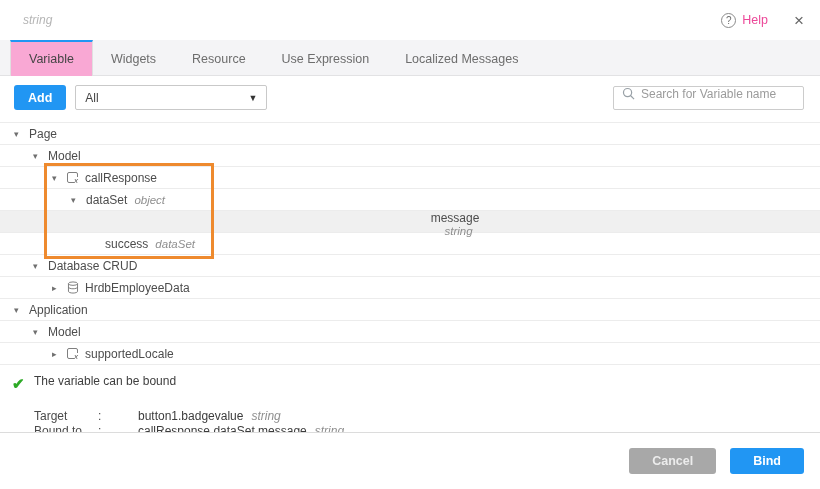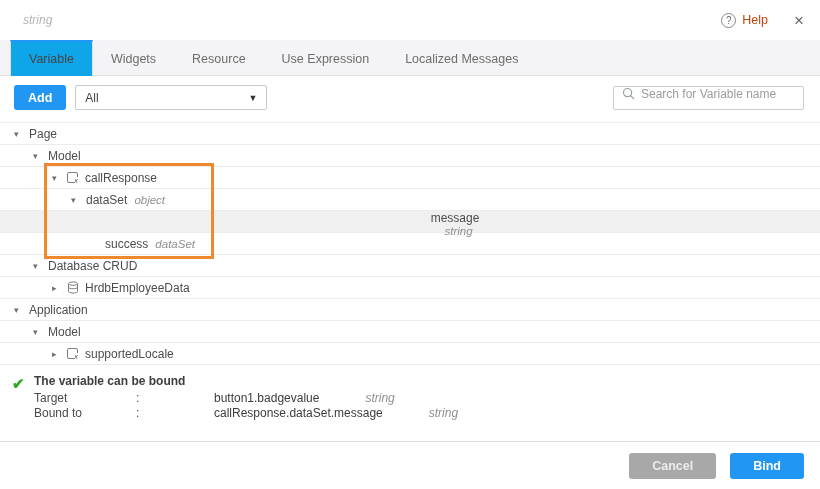--- a/index.html
+++ b/index.html
@@ -16,32 +16,32 @@
   
   .dlg-header { display: flex; align-items: center; height: 40px; padding: 0 16px; background: #fff; }
   .dlg-title { font-size: 16px; color: #3f3f3f; font-weight: 400; }
   .dlg-title-type { font-size: 12px; font-style: italic; color: #b5b5b5; margin-left: 7px; }
   .header-right { margin-left: auto; display: flex; align-items: center; }
   .help-icon {
     width: 15px; height: 15px; border: 1px solid #8a8a8a; border-radius: 50%;
     display: inline-flex; align-items: center; justify-content: center;
     font-size: 10px; color: #6c6c6c; cursor: pointer;
   }
-  .help-label { margin-left: 6px; color: #c2410c; font-size: 12.5px; cursor: pointer; }
+  .help-label { margin-left: 6px; color: #ec4899; font-size: 12.5px; cursor: pointer; }
   .close-icon { font-size: 17px; color: #666; margin-left: 26px; cursor: pointer; line-height: 1; }
 
   
   .tabs { display: flex; background: #f4f4f6; border-bottom: 1px solid #e2e2e4; height: 36px; padding-left: 10px; }
   .tab {
     padding: 0 18px; display: flex; align-items: center;
     color: #6d6d6d; font-size: 12.5px; cursor: pointer;
     border-top: 2px solid transparent; position: relative;
   }
   .tab.active {
-    background: #0ea5e9; color: #454545;
+    background: #f9a8d4; color: #454545;
     border: 1px solid #e0e0e0; border-top: 2px solid #2196f3; border-bottom: none;
     margin-bottom: -1px;
   }
 
   
   .toolbar { display: flex; align-items: center; padding: 9px 16px 9px 14px; background: #fff; }
   .add-btn {
     background: #2196f3; color: #fff; border: none; border-radius: 3px;
     font-weight: bold; font-size: 12.5px; padding: 0 14px; height: 25px;
     font-family: inherit; cursor: pointer;
@@ -82,30 +82,30 @@
   }
   .dbicon { flex: none; margin-right: 6px; display: inline-flex; }
   .highlight-box {
     position: absolute; left: 44px; top: 40px; width: 170px; height: 96px;
     border: 3px solid #ee8a2e; pointer-events: none; z-index: 2;
   }
 
   
   .status { display: flex; padding: 9px 12px 0 12px; }
   .check-icon { color: #2eaa27; font-size: 15px; font-weight: bold; width: 22px; flex: none; padding-top: 1px; }
-  .status-msg { color: #3e3e3e; margin-bottom: 2px; line-height: 15px; font-weight: bold; }
-  .status-row { display: flex; line-height: 15px; gap: 38px; }
+  .status-msg { color: #3e3e3e; margin-bottom: 20px; line-height: 15px; }
+  .status-row { display: flex; line-height: 15px; }
   .status-label { width: 64px; color: #4a4a4a; flex: none; }
   .status-colon { width: 40px; color: #4a4a4a; flex: none; }
   .status-value { color: #3c3c3c; }
   .status-type { font-style: italic; color: #8f8f8f; margin-left: 8px; }
 
   
   .footer {
-    position: absolute; left: 0; right: 0; bottom: 0; height: 48px;
+    position: absolute; left: 0; right: 0; bottom: 0; height: 57px;
     border-top: 1px solid #dcdcdc; background: #fff;
     display: flex; align-items: center; justify-content: flex-end; gap: 14px; padding: 0 16px;
   }
   .btn {
     border: none; border-radius: 3px; font-weight: bold; font-size: 12.5px;
     height: 26px; padding: 0 23px; font-family: inherit; cursor: pointer;
   }
   .btn-cancel { background: #a8a8a8; color: #ececec; }
   .btn-bind { background: #2196f3; color: #fff; }
 </style>

